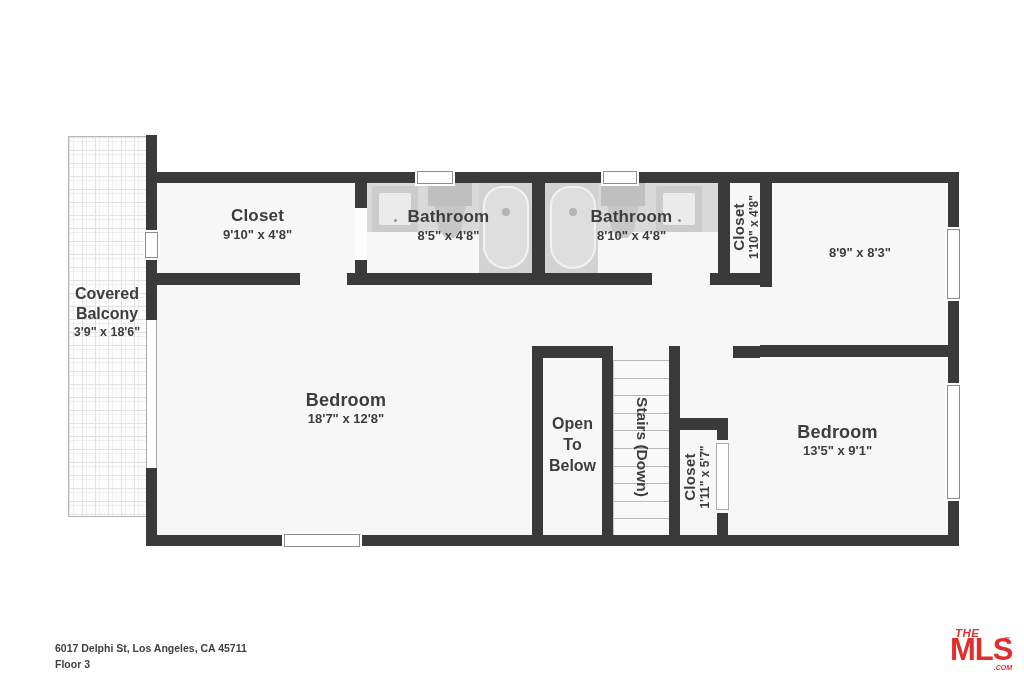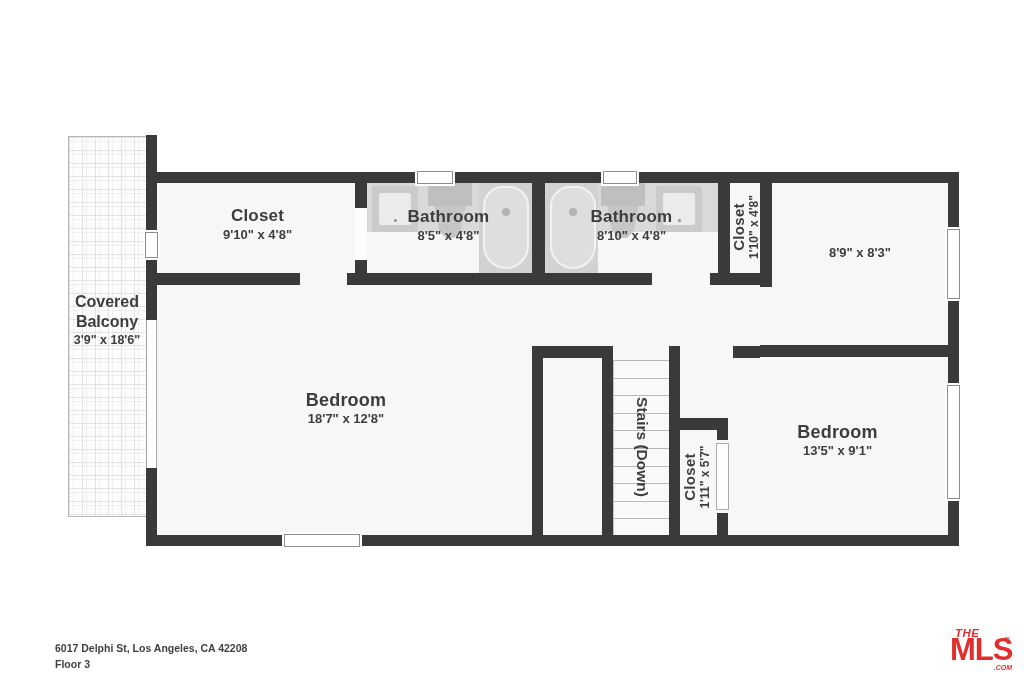--- a/index.html
+++ b/index.html
@@ -160,42 +160,47 @@
     <div class="rname">Bathroom</div>
     <div class="rdims">8'10" x 4'8"</div>
   </div>
   <div class="abs vlbl rot-ccw" style="left:696px;top:209px;width:100px;height:36px;">
     <div class="n">Closet</div>
     <div class="d">1'10" x 4'8"</div>
   </div>
   <div class="abs lbl" style="left:772px;top:244px;width:176px;">
     <div class="rdims">8'9" x 8'3"</div>
   </div>
-  <div class="abs" style="left:62px;top:292px;width:90px;">
+  <div class="abs" style="left:62px;top:284px;width:90px;">
     <div class="balb">Covered</div>
     <div class="balb">Balcony</div>
     <div class="baldims" style="text-align:center;">3'9" x 18'6"</div>
   </div>
   <div class="abs lbl" style="left:160px;top:390px;width:372px;">
     <div class="rname big">Bedroom</div>
     <div class="rdims">18'7" x 12'8"</div>
   </div>
+  <div class="abs" style="left:532px;top:413px;width:81px;">
+    <div class="otb">Open</div>
+    <div class="otb">To</div>
+    <div class="otb">Below</div>
+  </div>
   <div class="abs stairlbl rot-cw" style="left:581px;top:437px;width:120px;height:20px;">
     <span>Stairs (Down)</span>
   </div>
   <div class="abs vlbl rot-ccw" style="left:647px;top:459px;width:100px;height:36px;">
     <div class="n">Closet</div>
     <div class="d">1'11" x 5'7"</div>
   </div>
   <div class="abs lbl" style="left:728px;top:422px;width:219px;">
     <div class="rname big">Bedroom</div>
     <div class="rdims">13'5" x 9'1"</div>
   </div>
 
-  <div class="abs addr" style="left:55px;top:642px;">6017 Delphi St, Los Angeles, CA 42208</div>
+  <div class="abs addr" style="left:55px;top:642px;">6017 Delphi St, Los Angeles, CA 45711</div>
   <div class="abs floor" style="left:55px;top:658px;">Floor 3</div>
 
   <div class="abs logo" style="left:950px;top:627px;">
     <div class="the">THE</div>
     <div class="mls">MLS</div>
     <div class="tm">™</div>
     <div class="com">.COM</div>
   </div>
 
 </div>

